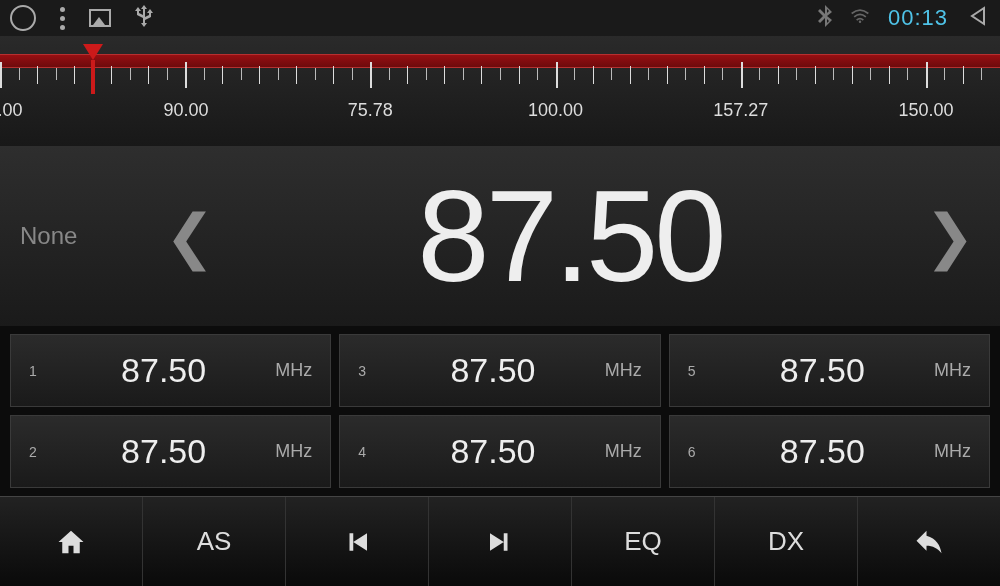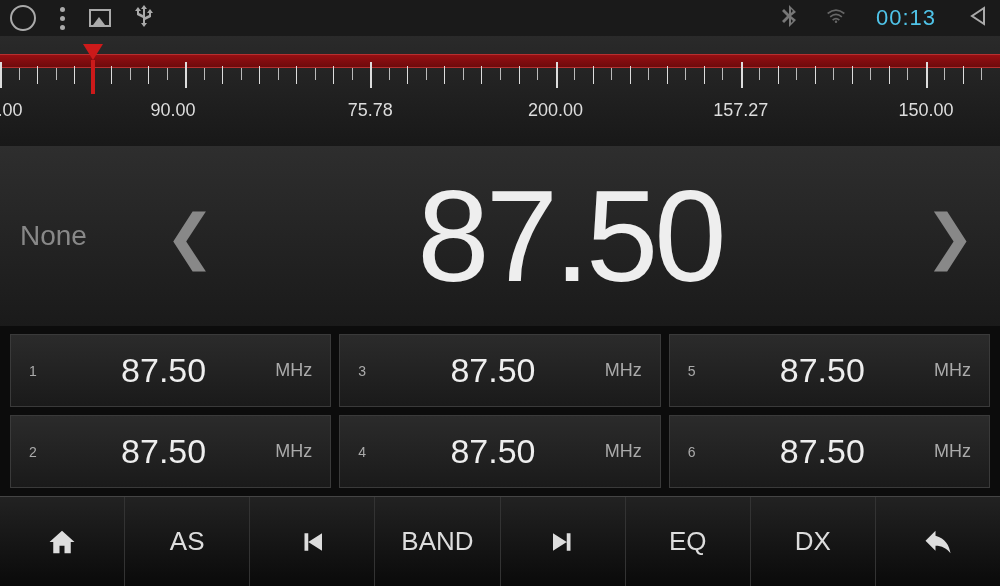--- a/index.html
+++ b/index.html
@@ -1,21 +1,21 @@
 <!DOCTYPE html>
 <html><head>
 <meta charset="utf-8">
 <style>
   * { margin: 0; padding: 0; box-sizing: border-box; }
   html, body { width: 1000px; height: 586px; overflow: hidden; background: #000; font-family: Arial, sans-serif; color: #ccc; }
   
   
   .status-bar { height: 36px; display: flex; align-items: center; padding: 0 10px; background: #1a1a1a; }
   .status-left { display: flex; align-items: center; gap: 24px; }
-  .status-right { margin-left: auto; display: flex; align-items: center; gap: 30px; }
+  .status-right { margin-left: auto; display: flex; align-items: center; gap: 18px; }
   .circle-icon { width: 26px; height: 26px; border: 2px solid #aaa; border-radius: 50%; }
   .dots-icon { display: flex; flex-direction: column; gap: 4px; }
   .dots-icon span { width: 5px; height: 5px; background: #aaa; border-radius: 50%; }
   .img-icon { width: 22px; height: 18px; border: 2px solid #aaa; position: relative; }
   .img-icon::after { content: ''; position: absolute; bottom: 0; left: 2px; width: 0; height: 0; border-left: 6px solid transparent; border-right: 6px solid transparent; border-bottom: 8px solid #aaa; }
   .usb-icon { color: #aaa; font-size: 18px; }
   .bt-icon { color: #777; font-size: 20px; }
   .wifi-icon svg { width: 20px; height: 16px; }
   .clock { color: #4fc3e8; font-size: 22px; letter-spacing: 1px; }
   .nav-back { color: #aaa; }
@@ -37,21 +37,21 @@
   
   
   .radio-opts { position:absolute; bottom:8px; left:0; right:0; display:flex; justify-content:center; gap:60px; }
   .ropt { display:flex; align-items:center; gap:8px; color:#ddd; font-size:16px; cursor:pointer;}
   .rdot{width:12px;height:12px;border:2px solid #888;border-radius:50%;}
   
   
   .freq-row { height:180px; display:flex; align-items:center; padding:0 20px; background:linear-gradient(#2e2e2e,#1a1a1a);}
   .band-info { width:140px; }
   .band-name{color:#888;font-size:30px;}
-  .station-name{color:#888;font-size:28px;}
+  .station-name{color:#888;font-size:24px;}
   .chev{width:60px;color:#888;font-size:60px;text-align:center;cursor:pointer;user-select:none;font-weight:100;}
   .freq-big{flex:1;text-align:center;color:#eee;font-size:130px;font-weight:300;letter-spacing:-4px;}
   .indicators{width:140px;text-align:right;color:#888;font-size:18px;letter-spacing:2px;}
   
   
   .presets{height:170px;display:grid;grid-template-columns:repeat(3,1fr);grid-template-rows:repeat(2,1fr);gap:8px;padding:8px 10px;background:#0c0c0c;}
   .preset{background:linear-gradient(#2b2b2b,#1a1a1a);border:1px solid #3a3a3a;display:flex;align-items:center;padding:0 18px;cursor:pointer;}
   .preset .num{color:#aaa;font-size:14px;width:36px;}
   .preset .pfreq{flex:1;text-align:center;color:#eee;font-size:34px;}
   .preset .unit{color:#aaa;font-size:18px;width:50px;text-align:right;}
@@ -152,23 +152,23 @@
       <div class="tick small" style="left: 833.333px;"></div>
       <div class="tick med" style="left: 851.852px;"></div>
       <div class="tick small" style="left: 870.37px;"></div>
       <div class="tick med" style="left: 888.889px;"></div>
       <div class="tick small" style="left: 907.407px;"></div>
       <div class="tick big" style="left: 925.926px;"></div>
       <div class="tick small" style="left: 944.444px;"></div>
       <div class="tick med" style="left: 962.963px;"></div>
       <div class="tick small" style="left: 981.481px;"></div>
       <div class="tick-label" style="left: 0px;">85.00</div>
-      <div class="tick-label" style="left: 173px;">90.00</div>
+      <div class="tick-label" style="left: 186px;">90.00</div>
       <div class="tick-label" style="left: 370.37px;">75.78</div>
-      <div class="tick-label" style="left: 555.556px;">200.00</div>
+      <div class="tick-label" style="left: 555.556px;">100.00</div>
       <div class="tick-label" style="left: 740.741px;">157.27</div>
       <div class="tick-label" style="left: 925.926px;">150.00</div>
     </div>
   <div class="needle" id="needle" style="left: 92.5926px;">
     <div class="needle-head"></div>
       <div class="needle-body"></div>
   </div>
 </div>
 
 <div class="freq-row">
@@ -218,21 +218,20 @@
     <svg viewBox="0 0 24 24">
         <path d="M12 3l10 9h-3v9h-5v-6H10v6H5v-9H2z"></path>
       </svg>
   </div>
   <div class="bbtn">AS</div>
   <div class="bbtn">
     <svg viewBox="0 0 24 24">
         <path d="M6 5h3v14H6zM20 5v14L9 12z"></path>
       </svg>
   </div>
-  <div class="bbtn">BAND</div>
   <div class="bbtn">
     <svg viewBox="0 0 24 24">
         <path d="M15 5h3v14h-3zM4 5v14l11-7z"></path>
       </svg>
   </div>
   <div class="bbtn">EQ</div>
   <div class="bbtn">DX</div>
   <div class="bbtn">
     <svg viewBox="0 0 24 24">
         <path d="M10 7V3L2 11l8 8v-4c5 0 9 2 12 6-1-6-4-12-12-14z"></path>

